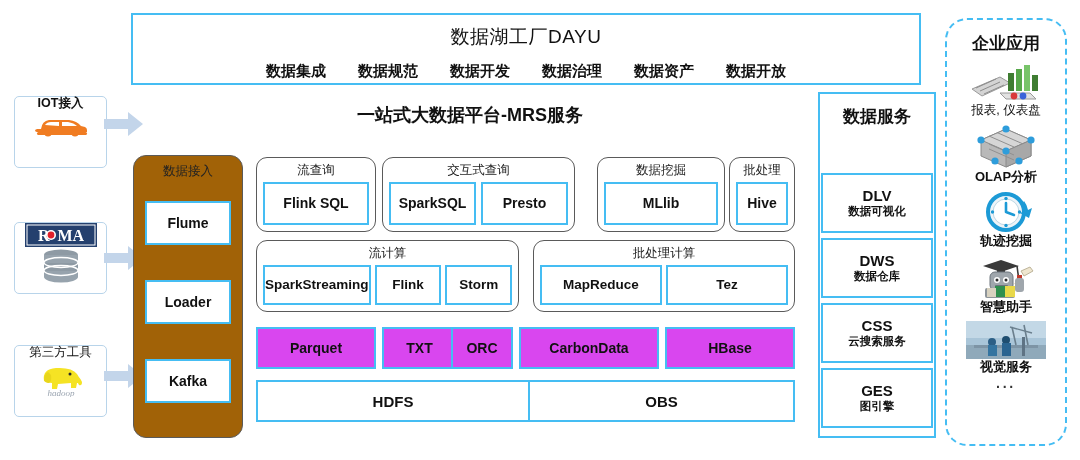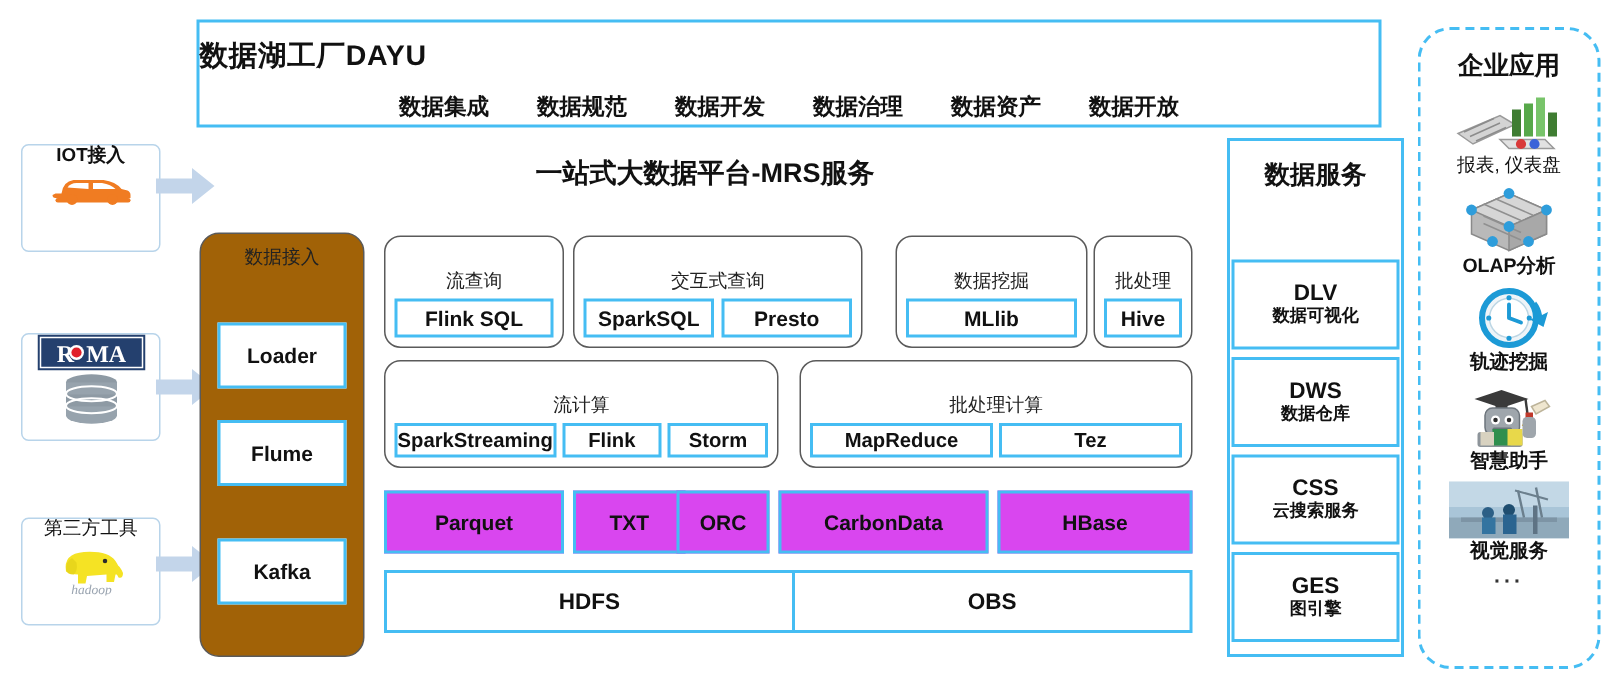--- a/index.html
+++ b/index.html
@@ -9,21 +9,21 @@
     color:#1a1a1a;
   }
   .abs{position:absolute;box-sizing:border-box;}
 
   
   #top-banner{
     left:131px;top:13px;width:790px;height:72px;
     border:2px solid #45bdf3;background:#fff;
   }
   #top-banner .bt{
-    text-align:left;font-weight:bold;font-size:19px;color:#111;
+    text-align:center;font-weight:normal;font-size:19px;color:#111;
     margin-top:9px;letter-spacing:.5px;
   }
   #top-banner .bsub{
     display:flex;justify-content:center;gap:32px;margin-top:12px;
     font-size:15px;font-weight:bold;color:#111;
   }
 
   
   #mrs-title{
     left:150px;top:103px;width:640px;text-align:center;
@@ -63,21 +63,21 @@
   }
   #ing-flume{margin-top:21px;}
   #ing-loader{margin-top:35px;}
   #ing-kafka{margin-top:35px;}
 
   
   .grp{
     border:1.6px solid #5a5a5a;border-radius:11px;background:#fff;
     display:flex;flex-direction:column;
   }
-  .grp .gh{text-align:center;font-size:12.5px;color:#222;margin-top:23px;line-height:1.1;}
+  .grp .gh{text-align:center;font-size:12.5px;color:#222;margin-top:6px;line-height:1.1;}
   .grp .grow{display:flex;gap:5px;padding:4px 6px 6px 6px;flex:1;}
   .cell{
     border:2px solid #45bdf3;background:#fff;flex:1;
     display:flex;align-items:center;justify-content:center;
     font-size:14px;font-weight:bold;color:#111;white-space:nowrap;
   }
   #grp-stream-query{left:256px;top:157px;width:120px;height:75px;}
   #grp-interactive {left:382px;top:157px;width:193px;height:75px;}
   #grp-mining      {left:597px;top:157px;width:128px;height:75px;}
   #grp-batch       {left:729px;top:157px;width:66px;height:75px;}
@@ -204,22 +204,22 @@
 </svg>
 <svg class="abs arrow" id="arrow-2" viewBox="0 0 40 26">
   <path d="M0 8 H24 V1 L39 13 L24 25 V18 H0 Z" fill="#c3d5ea"></path>
 </svg>
 <svg class="abs arrow" id="arrow-3" viewBox="0 0 40 26">
   <path d="M0 8 H24 V1 L39 13 L24 25 V18 H0 Z" fill="#c3d5ea"></path>
 </svg>
 
 <div class="abs" id="ingest-group">
   <div class="gh">数据接入</div>
+  <div class="ing-box" id="ing-flume">Flume</div>
   <div class="ing-box" id="ing-loader">Loader</div>
-  <div class="ing-box" id="ing-flume">Flume</div>
   <div class="ing-box" id="ing-kafka">Kafka</div>
 </div>
 
 <div class="abs grp" id="grp-stream-query">
   <div class="gh">流查询</div>
   <div class="grow">
     <div class="cell">Flink SQL</div>
   </div>
 </div>
 

